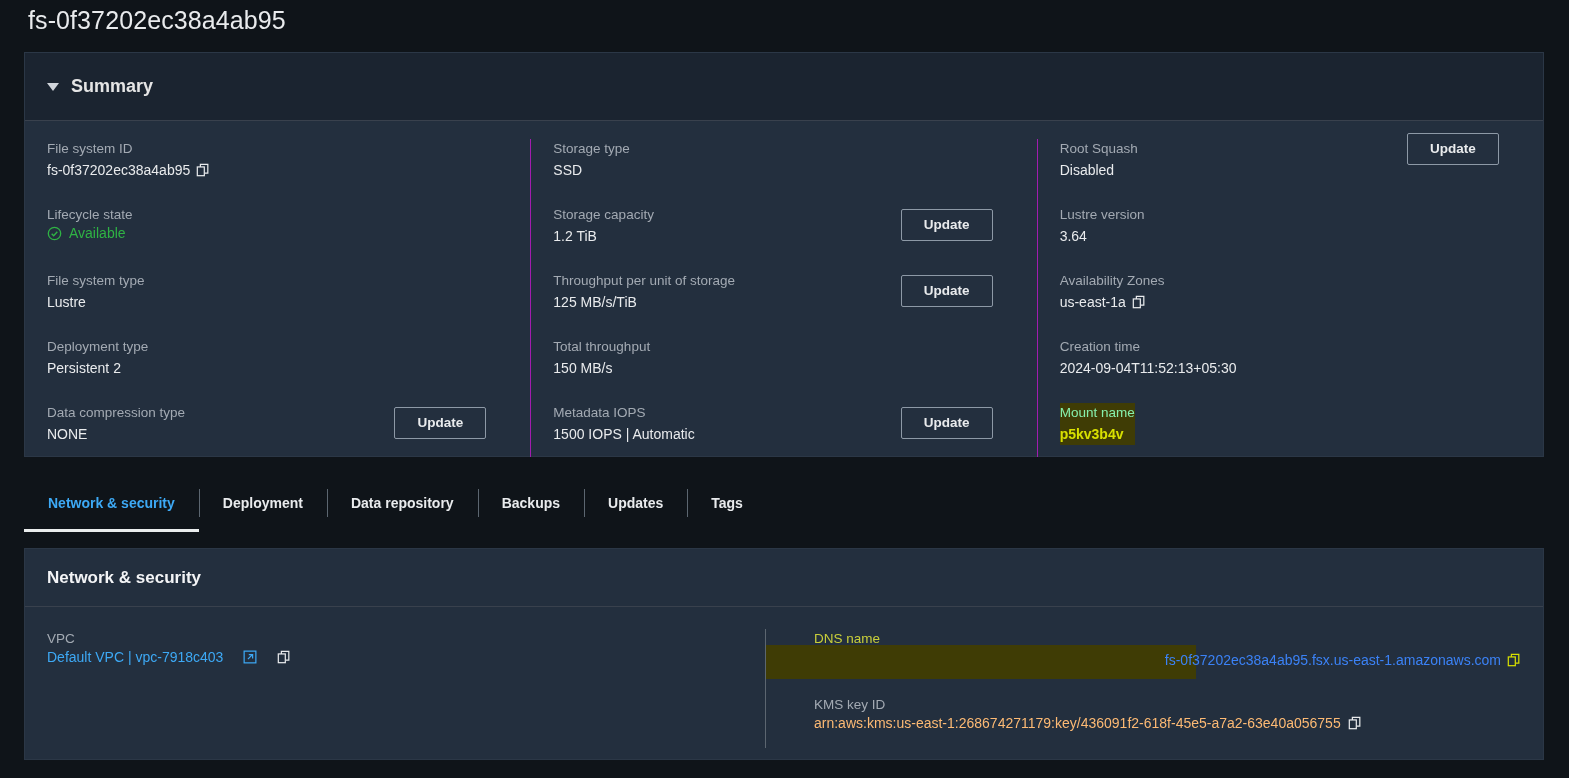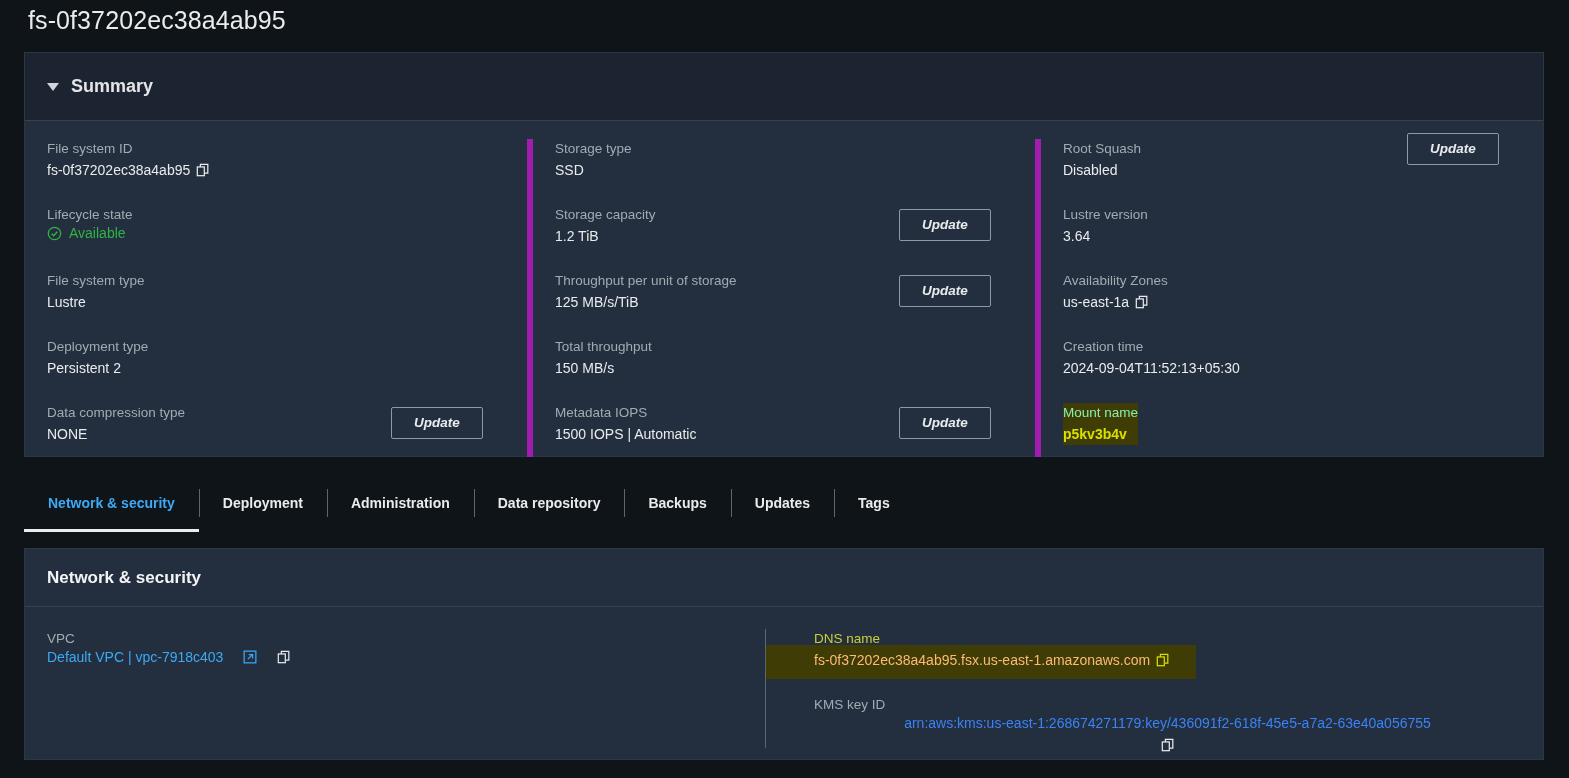--- a/index.html
+++ b/index.html
@@ -73,21 +73,21 @@
     height: 336px;
     padding: 18px 0 0 0;
   }
 
   .summary-col {
     position: relative;
     padding: 0 22px;
     flex: 1 1 0;
   }
 
-  .summary-col + .summary-col { border-left: 6px solid #a21caf; }
+  .summary-col + .summary-col { border-left: 1px solid #a21caf; }
 
   .field { position: relative; margin-bottom: 21px; min-height: 45px; }
 
   .field-label {
     font-size: 13.5px;
     color: #a3aab3;
     line-height: 20px;
     display: inline-block;
   }
 
@@ -124,21 +124,20 @@
     background: transparent;
     border: 1px solid #8d99a6;
     border-radius: 2px;
     color: #e9ebed;
     font-size: 13.5px;
     font-weight: bold;
     font-family: "Liberation Sans", sans-serif;
     cursor: pointer;
     line-height: 30px;
     text-align: center;
-    font-style: italic;
   }
 
   .btn-in-field { top: 4px; }
 
   
   .icon { display: inline-flex; align-items: center; justify-content: center; }
   .copy-icon svg { display: block; }
 
   
   .tabs {
@@ -216,43 +215,42 @@
     color: #3da9f5;
     font-size: 14px;
     display: flex;
     align-items: center;
     gap: 20px;
     cursor: pointer;
   }
 
   .mono-value {
     font-size: 14px;
-    color: #3b82f6;
+    color: #fdba74;
     display: flex;
     align-items: center;
     gap: 7px;
-    flex-direction: column;
   }
 
   
   #dns-field { position: relative; }
   #dns-hl {
     position: absolute;
     left: -48px;
     top: 16px;
     right: auto;
     width: 430px;
     height: 34px;
     background: #3f3c05;
     z-index: 0;
   }
   #dns-field .field-label,
   #dns-field .field-value { position: relative; z-index: 1; }
   #dns-field .field-label { color: #c9cf3a; }
-  #dns-field .field-value { color: #fdba74; }
+  #dns-field .field-value { color: #3b82f6; justify-content: flex-end; }
 </style>
 </head>
 <body>
 
 <div class="page">
 
   <div class="page-title">fs-0f37202ec38a4ab95</div>
 
   <div class="card" id="summary-card">
 
@@ -380,21 +378,20 @@
         </div>
 
       </div>
 
     </div>
   </div>
 
   <div class="tabs">
     <div class="tab active">Network &amp; security</div>
     <div class="tab">Deployment</div>
-    <div class="tab">Administration</div>
     <div class="tab">Data repository</div>
     <div class="tab">Backups</div>
     <div class="tab">Updates</div>
     <div class="tab">Tags</div>
   </div>
 
   <div class="card" id="network-card">
 
     <div class="net-header">
       <span class="net-header-title">Network &amp; security</span>

